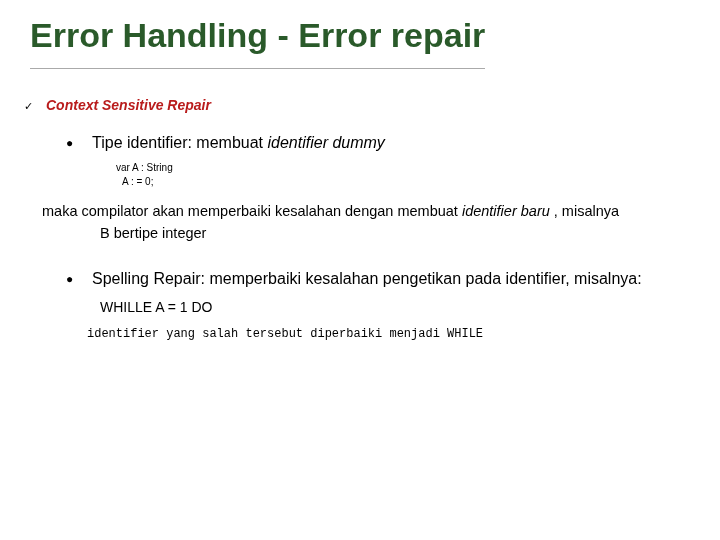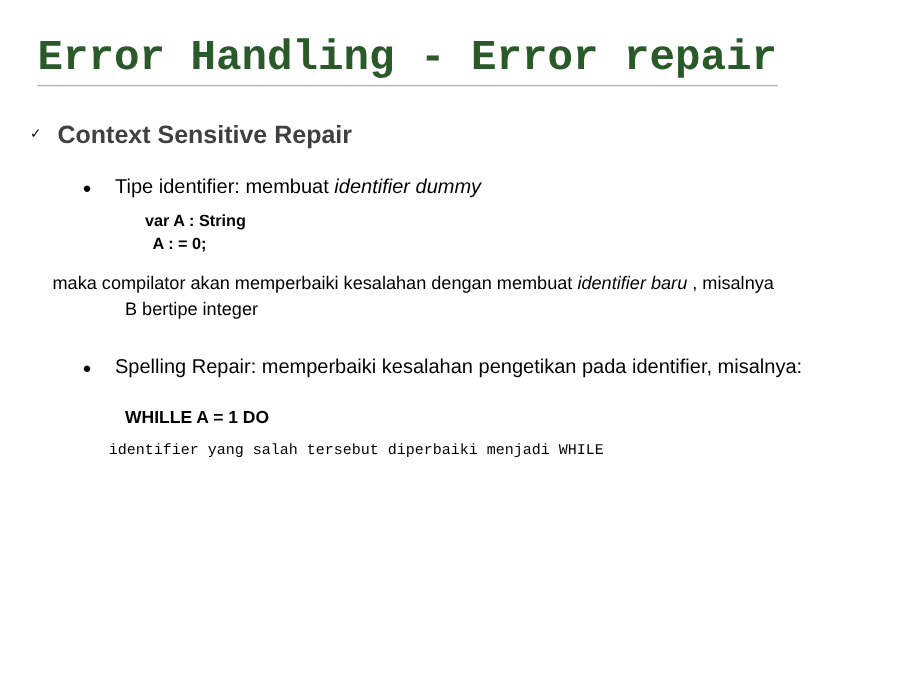--- a/index.html
+++ b/index.html
@@ -15,49 +15,49 @@
     position: relative;
     width: 720px;
     height: 540px;
     box-sizing: border-box;
     padding: 18px 22px 20px 22px;
   }
   .title-block {
     margin-left: 8px;
   }
   .title {
-    font-family: Liberation Mono, monospace;
+    font-family: Liberation Sans, sans-serif;
     font-weight: bold;
     color: #2a5a2a;
     font-size: 34px;
     line-height: 1.05;
     border-bottom: 1px solid #aaa;
     display: inline-block;
-    padding-bottom: 2px;
-    margin-top: 12px;
+    padding-bottom: 14px;
   }
   .body {
     margin-top: 28px;
   }
   .lvl1 {
     display: flex;
     align-items: flex-start;
     margin-left: 2px;
   }
   .check {
     font-size: 11px;
     color: #000;
     margin-top: 3px;
     width: 22px;
     flex: 0 0 22px;
   }
   .lvl1-text {
-    font-size: 20px;
+    font-size: 14px;
     font-weight: bold;
-    color: #404040;
+    color: #b91c1c;
+    font-style: italic;
   }
   .lvl2 {
     display: flex;
     align-items: flex-start;
     margin-left: 44px;
     margin-top: 20px;
   }
   .lvl2.tight {
     margin-top: 28px;
   }
@@ -73,43 +73,41 @@
     color: #000;
     line-height: 1.3;
   }
   .italic {
     font-style: italic;
     text-align: center;
   }
   .code-block {
     margin-left: 94px;
     margin-top: 8px;
-    font-size: 13px;
+    font-size: 10px;
     line-height: 1.35;
-    font-weight: bold;
   }
   .code-indent {
     padding-left: 6px;
   }
   .para {
     margin-left: 20px;
     margin-top: 14px;
     font-size: 14.5px;
     line-height: 1.3;
   }
   .para2 {
     margin-left: 78px;
     margin-top: 4px;
     font-size: 14.5px;
   }
   .para3 {
     margin-left: 78px;
-    margin-top: 20px;
+    margin-top: 9px;
     font-size: 14px;
-    font-weight: bold;
   }
   .para4 {
     margin-left: 65px;
     margin-top: 12px;
     font-size: 12px;
     font-family: Liberation Mono, monospace;
   }
 </style>
 </head>
 <body>

